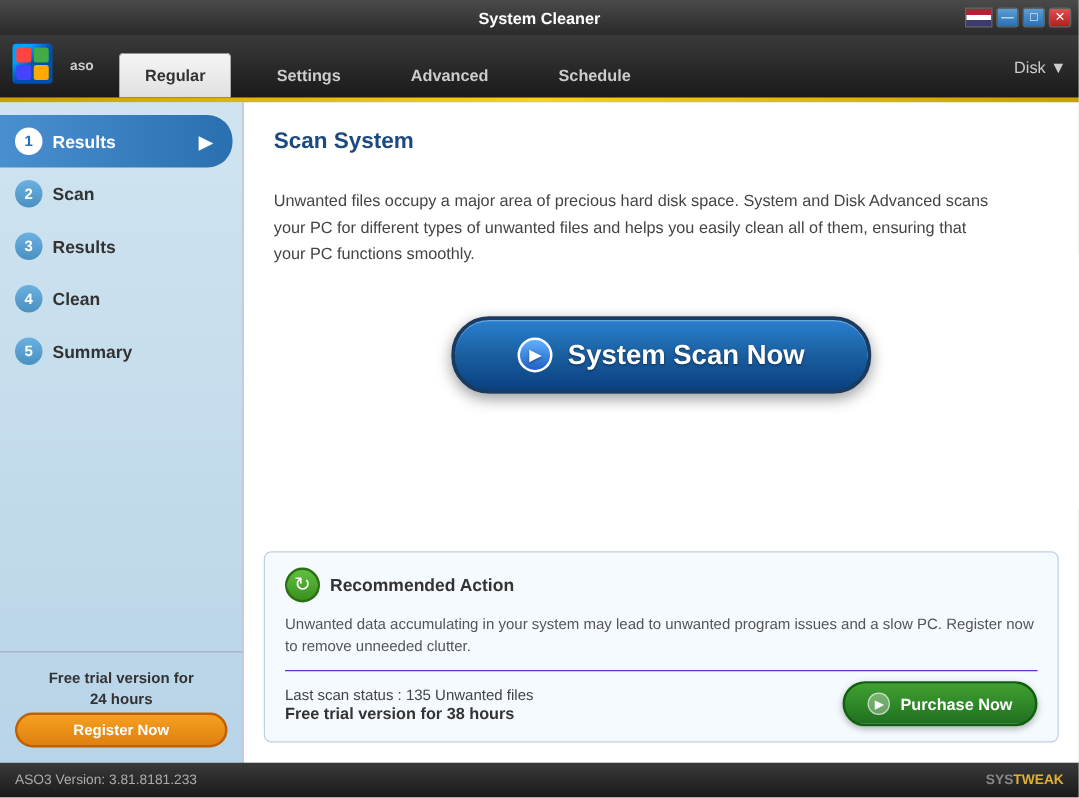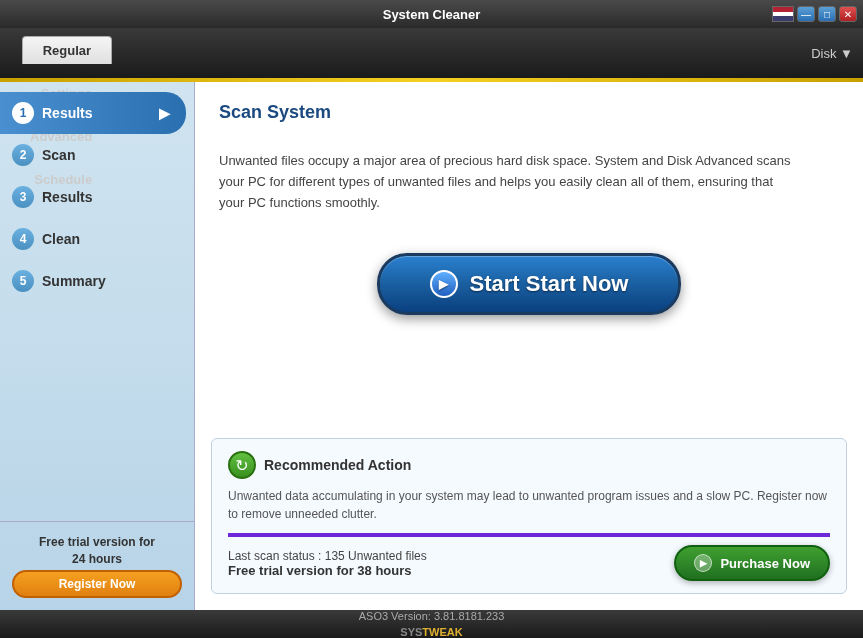--- a/index.html
+++ b/index.html
@@ -74,21 +74,20 @@
       color: #ccc;
       font-size: 11px;
       font-weight: bold;
     }
     .nav-tabs {
       display: flex;
       gap: 16px;
       align-items: flex-end;
       height: 100%;
       padding-top: 8px;
-      flex-direction: column;
     }
     .nav-tab {
       padding: 6px 20px;
       border-radius: 4px 4px 0 0;
       cursor: pointer;
       font-size: 13px;
       font-weight: bold;
       height: 36px;
       display: flex;
       align-items: center;
@@ -341,21 +340,20 @@
     }
 
     
     .status-bar {
       height: 28px;
       background: linear-gradient(to bottom, #3a3a3a, #1a1a1a);
       display: flex;
       align-items: center;
       justify-content: space-between;
       padding: 0 12px;
-      flex-direction: column;
     }
     .status-version {
       color: #aaa;
       font-size: 11px;
     }
     .status-brand {
       color: #aaa;
       font-size: 11px;
       font-weight: bold;
     }
@@ -384,39 +382,50 @@
       gap: 2px;
       padding: 3px;
     }
     .win-q { border-radius: 2px; }
     .win-q1 { background: #ff4444; }
     .win-q2 { background: #44aa44; }
     .win-q3 { background: #4444ff; }
     .win-q4 { background: #ffaa00; }
 
     .rec-bottom-section {
-      border-top: 4px solid #6d28d9;
+      border-top: 1px solid #6d28d9;
       padding-top: 8px;
       margin-top: 4px;
     }
   </style>
 </head>
 <body>
 
 <div class="title-bar">
   <span class="title-bar-title">System Cleaner</span>
   <div class="title-bar-controls">
     <div class="tb-flag"></div>
     <div class="tb-btn min">—</div>
     <div class="tb-btn max">□</div>
     <div class="tb-btn close">✕</div>
   </div>
 </div>
 
 <div class="nav-bar">
+  <div class="logo-area">
+    <div class="win-logo">
+      <div class="win-logo-inner">
+        <div class="win-q win-q1"></div>
+        <div class="win-q win-q2"></div>
+        <div class="win-q win-q3"></div>
+        <div class="win-q win-q4"></div>
+      </div>
+    </div>
+    <span class="logo-text">aso</span>
+  </div>
   <div class="nav-tabs">
     <div class="nav-tab active">Regular</div>
     <div class="nav-tab inactive">Settings</div>
     <div class="nav-tab inactive">Advanced</div>
     <div class="nav-tab inactive">Schedule</div>
   </div>
   <div class="help-area">Disk ▼</div>
 </div>
 <div class="gold-bar"></div>
 
@@ -451,21 +460,21 @@
     </div>
   </div>
 
   <div class="content-area">
     <div class="content-inner">
       <div class="content-title">Scan System</div>
       <p class="content-desc">Unwanted files occupy a major area of precious hard disk space. System and Disk Advanced scans your PC for different types of unwanted files and helps you easily clean all of them, ensuring that your PC functions smoothly.</p>
       <div class="scan-btn-area">
         <button class="start-scan-btn">
           <span class="play-circle">▶</span>
-          <span>Start Start Now</span>
+          <span>System Scan Now</span>
         </button>
       </div>
     </div>
     <div class="rec-action">
       <div class="rec-action-header">
         <div class="rec-icon">↻</div>
         <span class="rec-title">Recommended Action</span>
       </div>
       <p class="rec-desc">Unwanted data accumulating in your system may lead to unwanted program issues and a slow PC. Register now to remove unneeded clutter.</p>
       <div class="rec-bottom-section">

